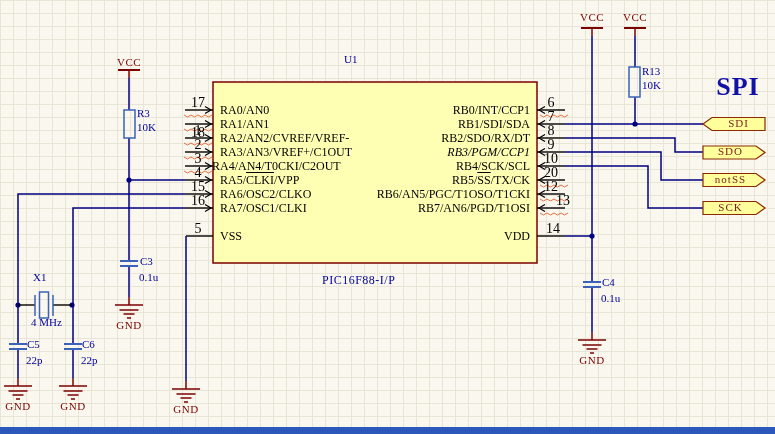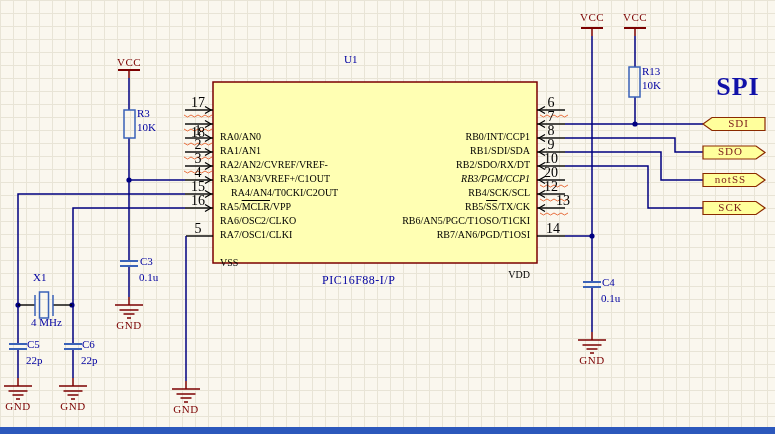--- a/index.html
+++ b/index.html
@@ -7,21 +7,21 @@
     position:relative;width:775px;height:434px;overflow:hidden;
     background-color:#faf7ee;
     background-image:
       linear-gradient(#e8e4d6 1px, transparent 1px),
       linear-gradient(90deg,#e8e4d6 1px, transparent 1px);
     background-size:13px 13px;
     font-family:"Liberation Serif","DejaVu Serif",serif;
   }
   .svglayer{position:absolute;left:0;top:0;}
   .txt{position:absolute;white-space:nowrap;line-height:1;}
-  .pinlbl{font-size:10px;color:#000;margin-top:28px;}
+  .pinlbl{font-size:12px;color:#000;}
   .pinlbl.r{text-align:right;}
   .pinnum{font-size:14px;color:#000;width:30px;text-align:center;}
   .des{font-size:11px;color:#0000a0;}
   .pwr{font-size:11px;color:#7b0000;width:40px;text-align:center;letter-spacing:.5px;}
   .portlbl{font-size:11px;color:#7b1a1a;width:55px;text-align:center;letter-spacing:1px;}
   .spi{font-size:26px;font-weight:bold;color:#1111a8;width:66px;text-align:center;letter-spacing:1px;}
   .partname{font-size:12px;color:#0000a0;letter-spacing:.5px;}
   .ovl{text-decoration:overline;}
   .bottombar{position:absolute;left:0;bottom:0;width:775px;height:7px;background:#2c58bc;}
 </style>
@@ -201,35 +201,35 @@
     <path d="M703,201.5 H756 L765,208 L756,214.5 H703 Z" fill="#ffff9c" stroke="#8b2a00" stroke-width="1.2"></path>
   </svg>
 
   <div class="txt des" style="left:344px;top:54px;">U1</div>
   <div class="txt partname" style="left:322px;top:274px;">PIC16F88-I/P</div>
 
   <div class="txt pinlbl" style="left:220px;top:104px;">RA0/AN0</div>
   <div class="txt pinlbl" style="left:220px;top:118px;">RA1/AN1</div>
   <div class="txt pinlbl" style="left:220px;top:132px;">RA2/AN2/CVREF/VREF-</div>
   <div class="txt pinlbl" style="left:220px;top:146px;">RA3/AN3/VREF+/C1OUT</div>
-  <div class="txt pinlbl" style="left:231px;top:160px;">RA4/AN4/T0CKI/C2OUT</div>
-  <div class="txt pinlbl" style="left:220px;top:174px;"><span>RA5/</span><span class="ovl">MCLR</span><span>/VPP</span></div>
+  <div class="txt pinlbl" style="left:212px;top:160px;">RA4/AN4/T0CKI/C2OUT</div>
+  <div class="txt pinlbl" style="left:220px;top:174px;"><span>RA5/</span><span class="ovl">CLKI</span><span>/VPP</span></div>
   <div class="txt pinlbl" style="left:220px;top:188px;">RA6/OSC2/CLKO</div>
   <div class="txt pinlbl" style="left:220px;top:202px;">RA7/OSC1/CLKI</div>
   <div class="txt pinlbl" style="left:220px;top:230px;">VSS</div>
 
   <div class="txt pinlbl r" style="right:245px;top:104px;">RB0/INT/CCP1</div>
   <div class="txt pinlbl r" style="right:245px;top:118px;">RB1/SDI/SDA</div>
   <div class="txt pinlbl r" style="right:245px;top:132px;">RB2/SDO/RX/DT</div>
   <div class="txt pinlbl r" style="right:245px;top:146px;font-style:italic;">RB3/PGM/CCP1</div>
   <div class="txt pinlbl r" style="right:245px;top:160px;">RB4/SCK/SCL</div>
   <div class="txt pinlbl r" style="right:245px;top:174px;"><span>RB5/</span><span class="ovl">SS</span><span>/TX/CK</span></div>
   <div class="txt pinlbl r" style="right:245px;top:188px;">RB6/AN5/PGC/T1OSO/T1CKI</div>
   <div class="txt pinlbl r" style="right:245px;top:202px;">RB7/AN6/PGD/T1OSI</div>
-  <div class="txt pinlbl r" style="right:245px;top:242px;">VDD</div>
+  <div class="txt pinlbl r" style="right:245px;top:230px;">VDD</div>
 
   <div class="txt pinnum" style="left:183px;top:96px;">17</div>
   <div class="txt pinnum" style="left:183px;top:126px;">18</div>
   <div class="txt pinnum" style="left:183px;top:124px;">1</div>
   <div class="txt pinnum" style="left:183px;top:138px;">2</div>
   <div class="txt pinnum" style="left:183px;top:152px;">3</div>
   <div class="txt pinnum" style="left:183px;top:166px;">4</div>
   <div class="txt pinnum" style="left:183px;top:180px;">15</div>
   <div class="txt pinnum" style="left:183px;top:194px;">16</div>
   <div class="txt pinnum" style="left:183px;top:222px;">5</div>

